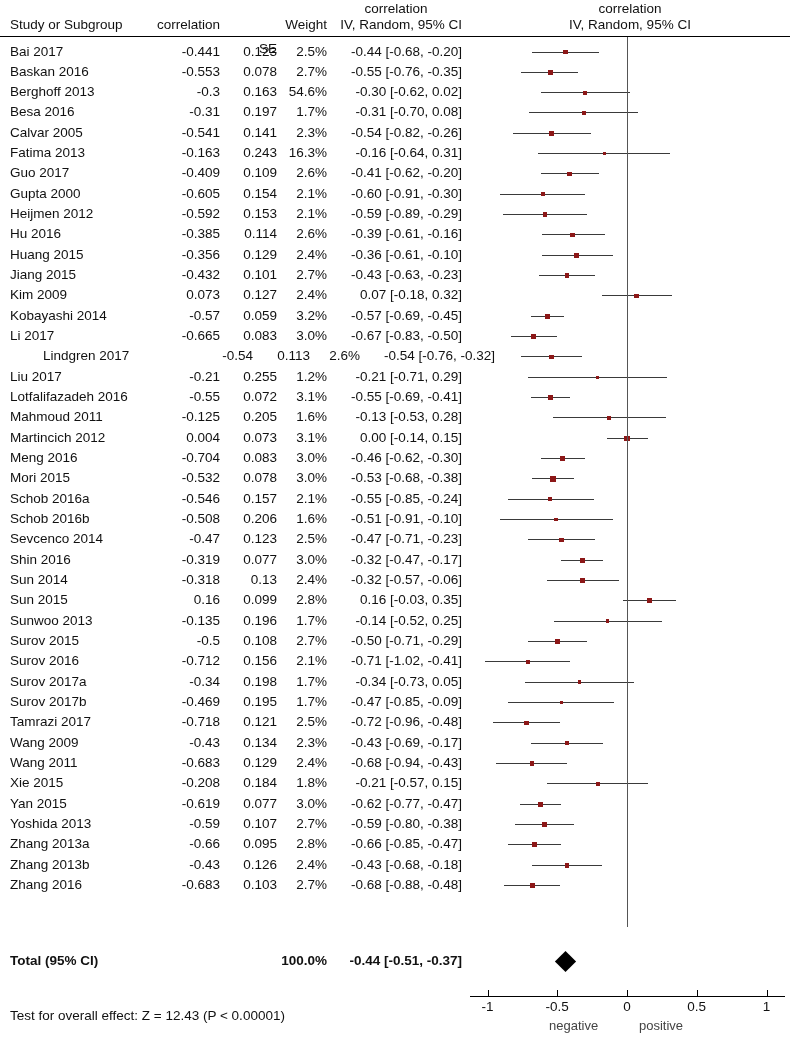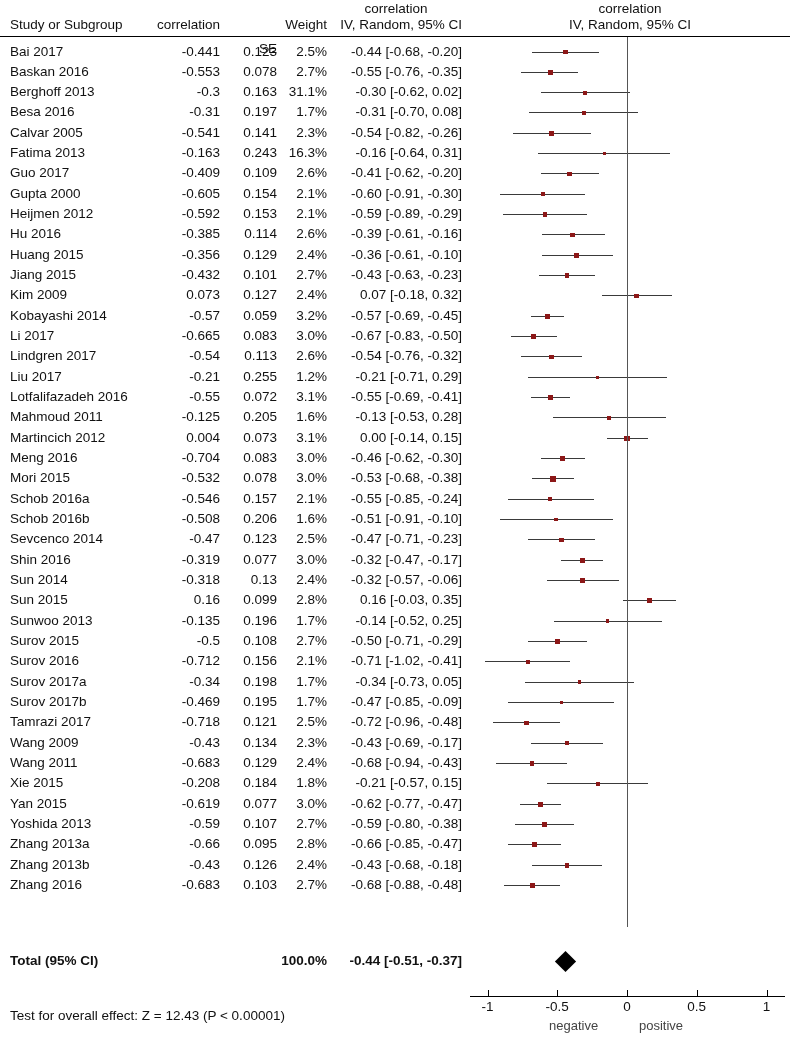--- a/index.html
+++ b/index.html
@@ -159,21 +159,21 @@
         <div class="cell c-study">Baskan 2016</div>
         <div class="cell c-corr">-0.553</div>
         <div class="cell c-se">0.078</div>
         <div class="cell c-wt">2.7%</div>
         <div class="cell c-ci">-0.55 [-0.76, -0.35]</div>
       </div>
       <div class="row" style="top: 82.16px;">
         <div class="cell c-study">Berghoff 2013</div>
         <div class="cell c-corr">-0.3</div>
         <div class="cell c-se">0.163</div>
-        <div class="cell c-wt">31.1%</div>
+        <div class="cell c-wt">54.6%</div>
         <div class="cell c-ci">-0.30 [-0.62, 0.02]</div>
       </div>
       <div class="row" style="top: 102.49px;">
         <div class="cell c-study">Besa 2016</div>
         <div class="cell c-corr">-0.31</div>
         <div class="cell c-se">0.197</div>
         <div class="cell c-wt">1.7%</div>
         <div class="cell c-ci">-0.31 [-0.70, 0.08]</div>
       </div>
       <div class="row" style="top: 122.82px;">
@@ -246,21 +246,21 @@
         <div class="cell c-wt">3.2%</div>
         <div class="cell c-ci">-0.57 [-0.69, -0.45]</div>
       </div>
       <div class="row" style="top: 326.12px;">
         <div class="cell c-study">Li 2017</div>
         <div class="cell c-corr">-0.665</div>
         <div class="cell c-se">0.083</div>
         <div class="cell c-wt">3.0%</div>
         <div class="cell c-ci">-0.67 [-0.83, -0.50]</div>
       </div>
-      <div class="row" style="top: 346.45px;">
+      <div class="row" style="top: 346.45px; margin-left: 33px;">
         <div class="cell c-study">Lindgren 2017</div>
         <div class="cell c-corr">-0.54</div>
         <div class="cell c-se">0.113</div>
         <div class="cell c-wt">2.6%</div>
         <div class="cell c-ci">-0.54 [-0.76, -0.32]</div>
       </div>
       <div class="row" style="top: 366.78px;">
         <div class="cell c-study">Liu 2017</div>
         <div class="cell c-corr">-0.21</div>
         <div class="cell c-se">0.255</div>

